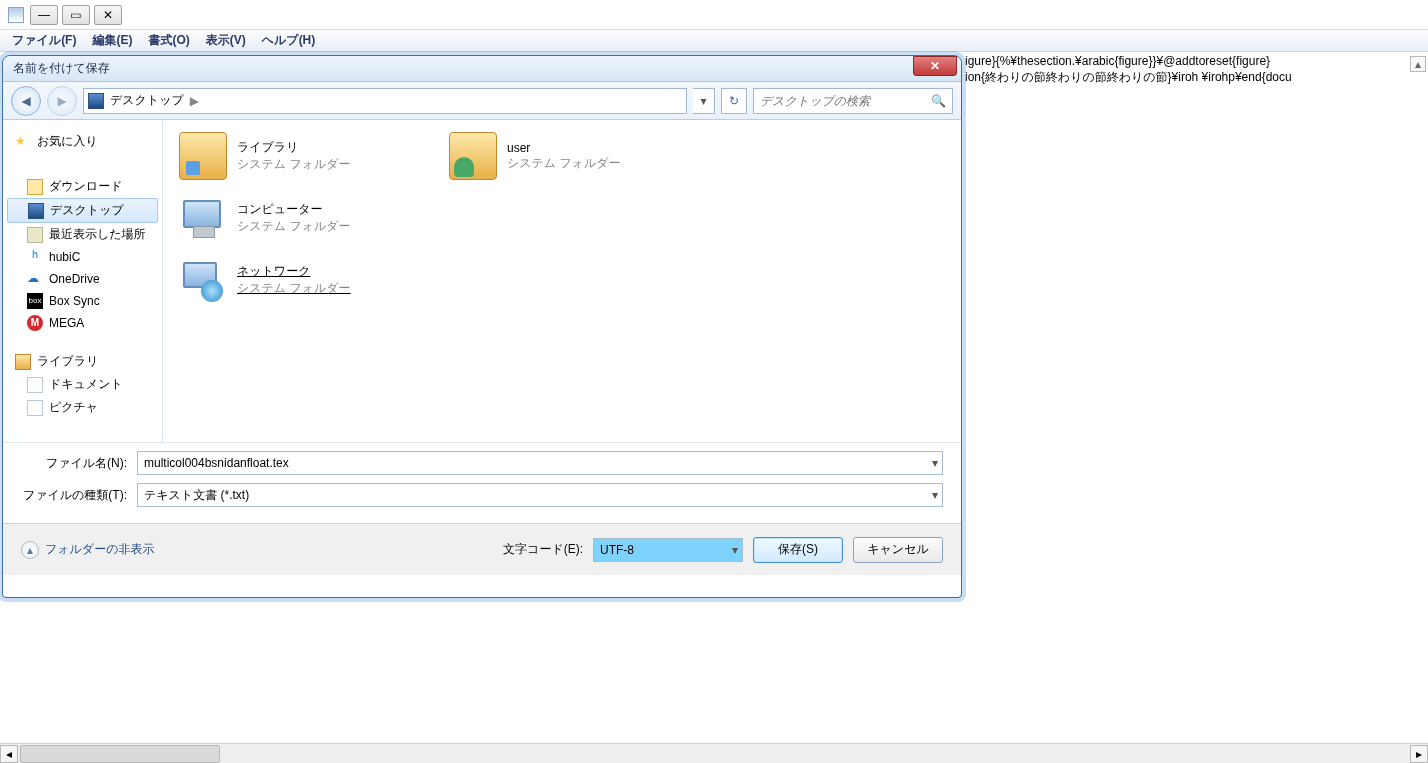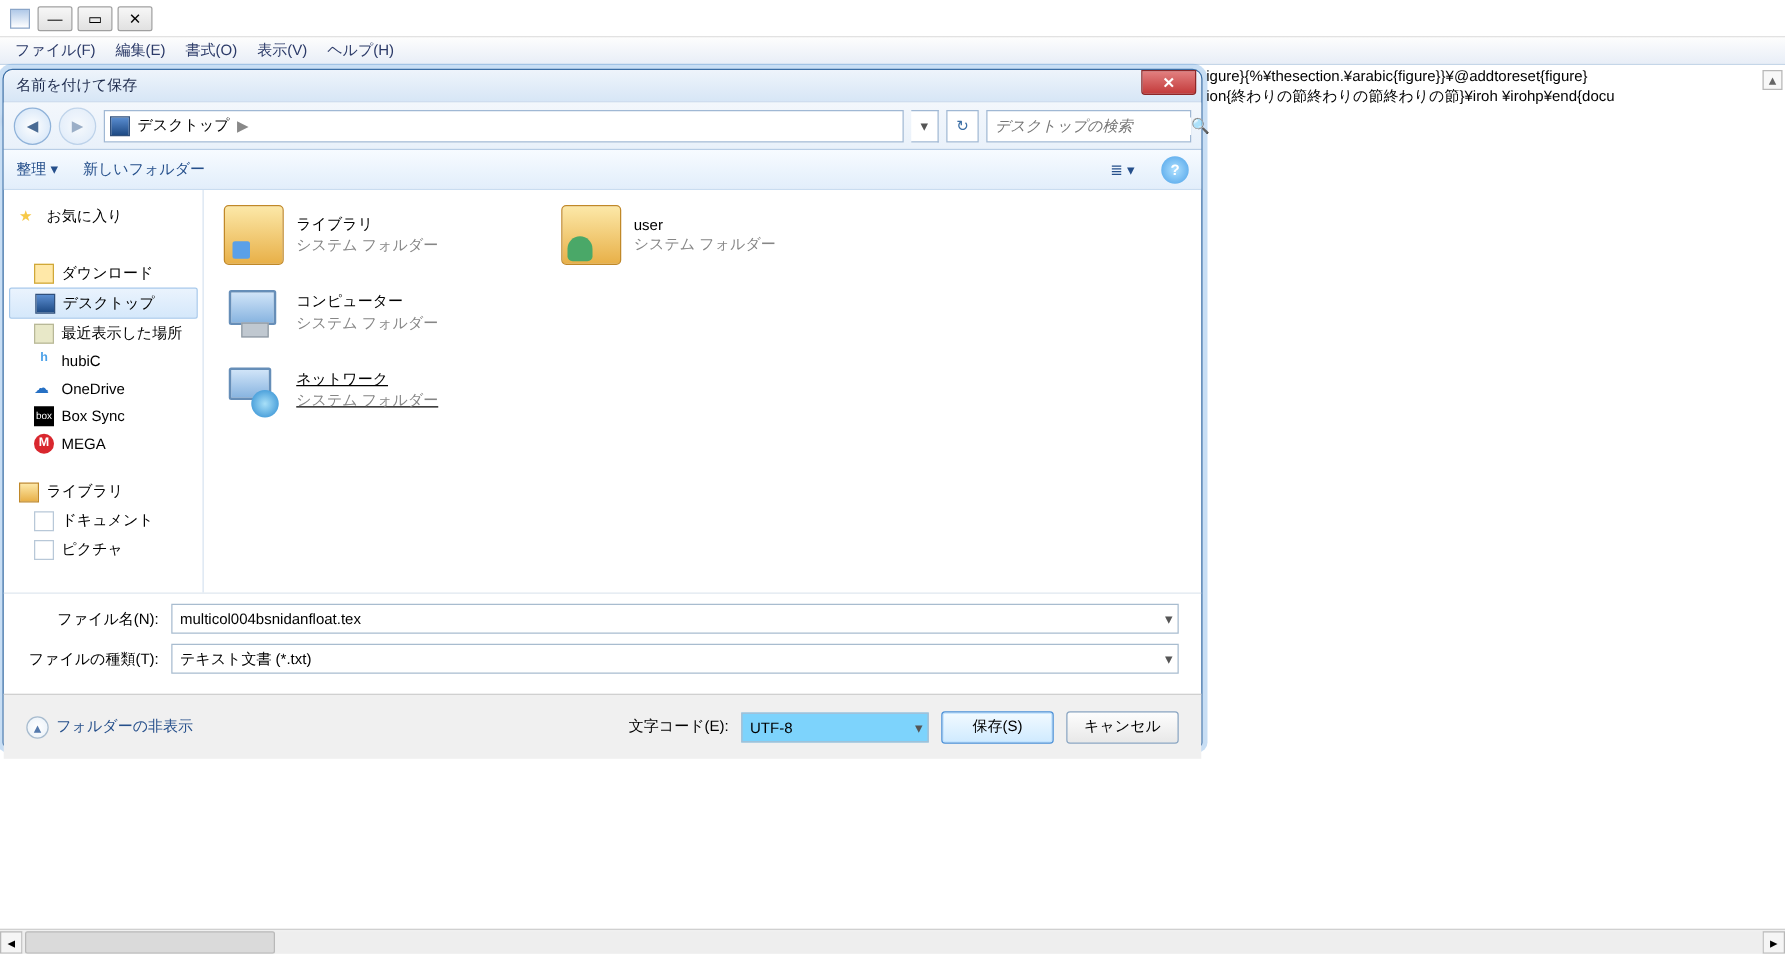--- a/index.html
+++ b/index.html
@@ -5,21 +5,21 @@
 * { box-sizing: border-box; margin: 0; padding: 0; font-family: "Meiryo UI", "MS UI Gothic", sans-serif; font-size: 12px; }
 body { background: #fff; width: 1428px; height: 763px; overflow: hidden; position: relative; }
 
 
 .notepad-window { position: absolute; top: 0; left: 0; width: 1428px; height: 763px; background: #fff; }
 .notepad-titlebar { height: 30px; background: #fff; display: flex; align-items: center; padding: 0 8px; border-bottom: 1px solid #d9d9d9; }
 .notepad-icon { width: 16px; height: 16px; background: linear-gradient(#b0c9e8,#fff); border: 1px solid #8aa5c8; margin-right: 6px; }
 .notepad-title { color: #000; flex: 1; }
 .win-btns { display: flex; gap: 4px; }
 .win-btn { width: 28px; height: 20px; border: 1px solid #a0a0a0; background: linear-gradient(#f7f7f7,#e1e1e1); border-radius: 2px; display: flex; align-items: center; justify-content: center; }
-.menubar { height: 22px; background: linear-gradient(#fdfdfd,#e8eef7); display: flex; align-items: center; padding: 0 4px; border-bottom: 1px solid #c5d6e8; }
+.menubar { height: 22px; background: linear-gradient(#fdfdfd,#e8eef7); display: flex; align-items: center; padding: 0 4px; border-bottom: 1px solid #c5d6e8; font-weight: bold; }
 .menubar span { padding: 0 8px; color: #2b3a68; cursor: default; }
 .content-bg { position: absolute; top: 52px; left: 0; right: 0; bottom: 22px; background: #fff; font-family: "MS Gothic", monospace; font-size: 14px; color: #000; padding: 4px; overflow: hidden; white-space: pre-wrap; }
 .blurred { filter: blur(3px); color: #6a6a8a; }
 .hscroll { position: absolute; bottom: 0; left: 0; right: 0; height: 20px; background: #f0f0f0; border-top: 1px solid #d0d0d0; display: flex; align-items: center; }
 .hscroll .arrow { width: 18px; height: 18px; background: #f5f5f5; border: 1px solid #b8b8b8; display:flex;align-items:center;justify-content:center; }
 .hscroll .track { flex: 1; height: 18px; position: relative; background: #eee; }
 .hscroll .thumb { position: absolute; left: 2px; top: 0; width: 200px; height: 100%; background: #dadada; border: 1px solid #b8b8b8; border-radius: 2px; }
 
 
 .dialog { position: absolute; top: 55px; left: 2px; width: 960px; height: 543px; background: #fff; border: 1px solid #3b6ea5; border-radius: 8px 8px 4px 4px; box-shadow: 0 0 0 4px rgba(96,160,224,0.35); }
@@ -29,21 +29,21 @@
 
 
 .dlg-nav { height: 38px; background: linear-gradient(#f3f7fc,#e9f1fa); display: flex; align-items: center; padding: 0 8px; border-bottom: 1px solid #b8cde5; gap: 6px; }
 .navbtn { width: 30px; height: 30px; border-radius: 50%; background: radial-gradient(#ffffff,#cfe2f7); border: 1px solid #8fb2d9; display:flex;align-items:center;justify-content:center; color:#4a6b94; }
 .navbtn.forward { opacity:0.5; }
 .breadcrumb { flex: 1; height: 26px; background: #fff; border: 1px solid #a0b8d4; display: flex; align-items: center; padding: 0 4px; gap: 6px; }
 .breadcrumb .mon { width:16px; height:16px; background: linear-gradient(#5a8dd0,#1e4a84); border:1px solid #30507c; }
 .breadcrumb .arr { color:#888; }
 .bc-end { width:22px; height:26px; border:1px solid #a0b8d4; border-left:none; display:flex;align-items:center;justify-content:center; background:#fff; color:#555;}
 .nav-refresh { width:26px; height:26px; border:1px solid #a0b8d4; background:#fff; display:flex;align-items:center;justify-content:center; color:#3b6ea5;}
-.searchbox { width: 164px; height: 26px; background: #fff; border: 1px solid #a0b8d4; display: flex; align-items: center; padding: 0 6px; color: #888; }
+.searchbox { width: 200px; height: 26px; background: #fff; border: 1px solid #a0b8d4; display: flex; align-items: center; padding: 0 6px; color: #888; }
 .searchbox input { border:none; outline:none; flex:1; color:#888; font-style:italic; }
 .searchbox .mag { color:#3b6ea5; }
 
 
 .dlg-toolbar { height: 32px; background: linear-gradient(#f7fbff,#e2eefb); display: flex; align-items: center; padding: 0 10px; border-bottom: 1px solid #c9dcf0; gap: 20px; }
 .tb-link { color: #254f8b; cursor: default; display:flex; align-items:center; gap:4px; }
 .tb-spacer { flex: 1; }
 .tb-icon { width: 22px; height: 22px; display:flex;align-items:center;justify-content:center; color:#254f8b; border-radius:3px;}
 .tb-icon.help { background: radial-gradient(#aee0ff,#4aa0e8); border-radius:50%; color:#fff; font-weight:bold;}
 
@@ -155,27 +155,20 @@
       <span class="arr">▶</span>
     </div>
     <div class="bc-end">▾</div>
     <div class="nav-refresh">↻</div>
     <div class="searchbox">
       <input placeholder="デスクトップの検索" style="">
       <span class="mag">🔍</span>
     </div>
   </div>
 
-  <div class="dlg-toolbar">
-    <span class="tb-link">整理 ▾</span>
-    <span class="tb-link">新しいフォルダー</span>
-    <span class="tb-spacer"></span>
-    <span class="tb-icon">≣ ▾</span>
-    <span class="tb-icon help">?</span>
-  </div>
 
   <div class="dlg-body">
     <div class="nav-tree">
       <div class="tree-group">
         <div class="tree-item header">
             <span class="ic star">★</span>
             <span>お気に入り</span>
           </div>
         <div class="tree-item">
             <span class="ic"></span>

